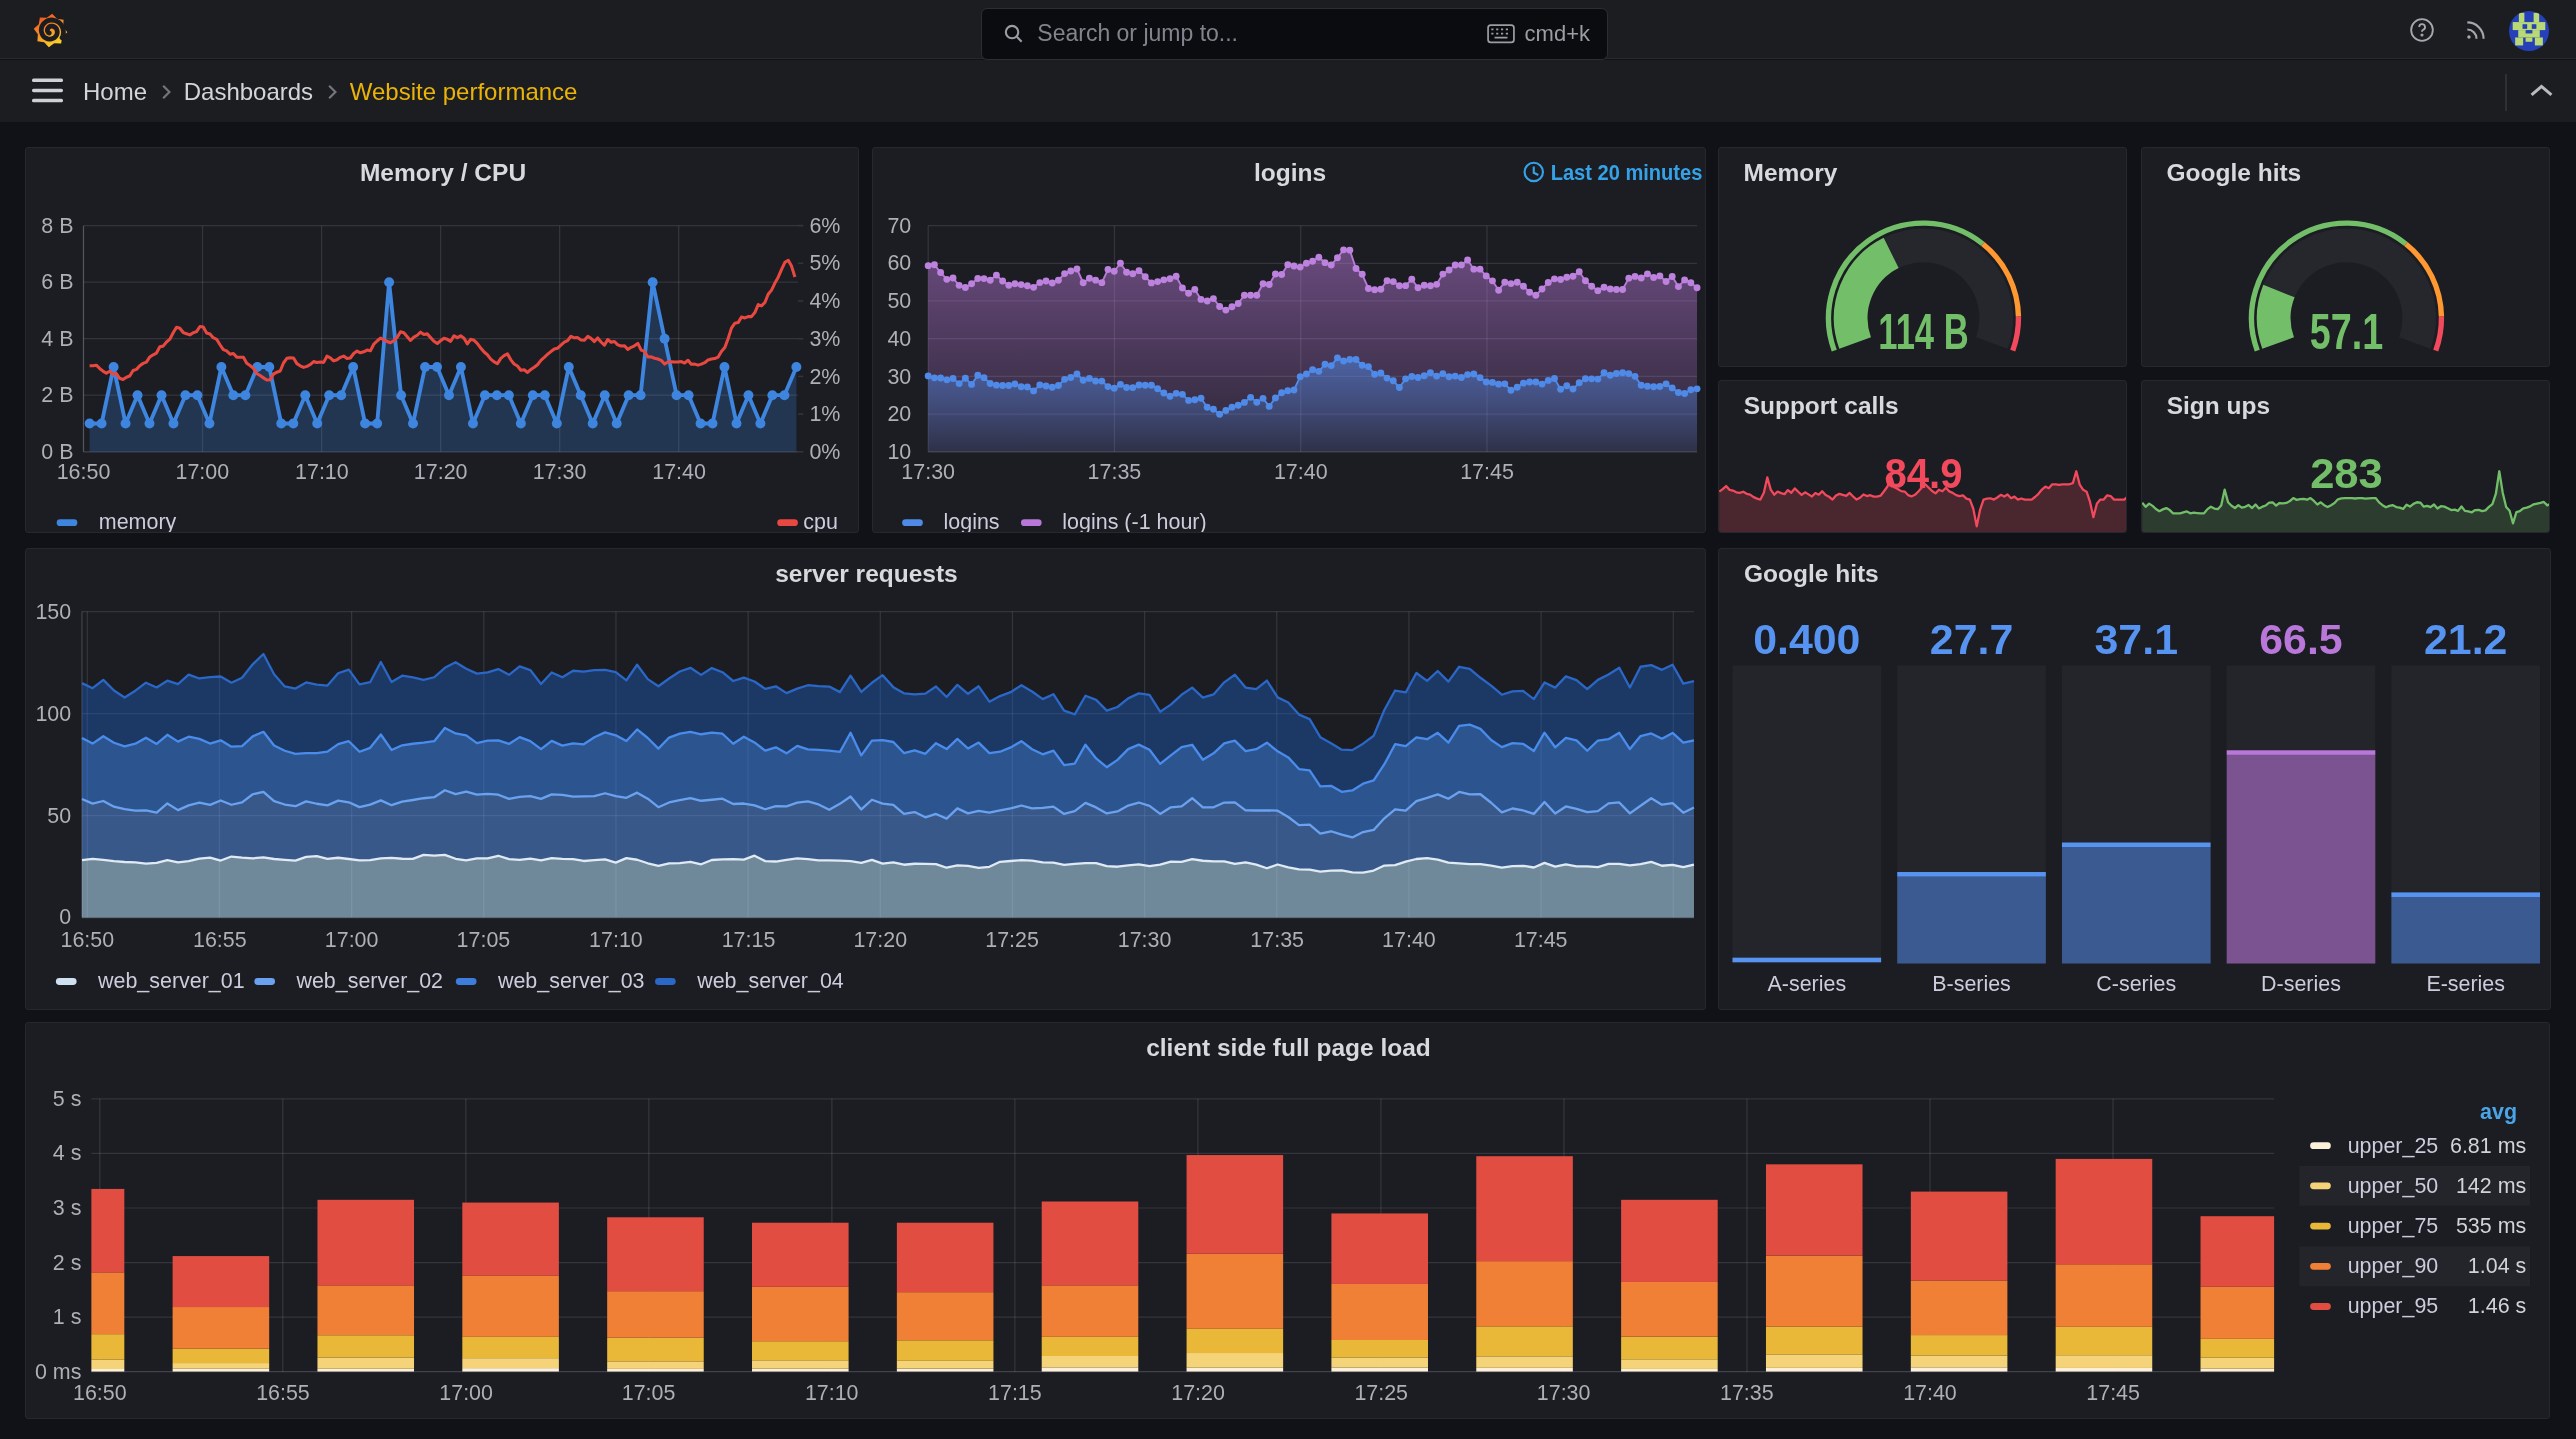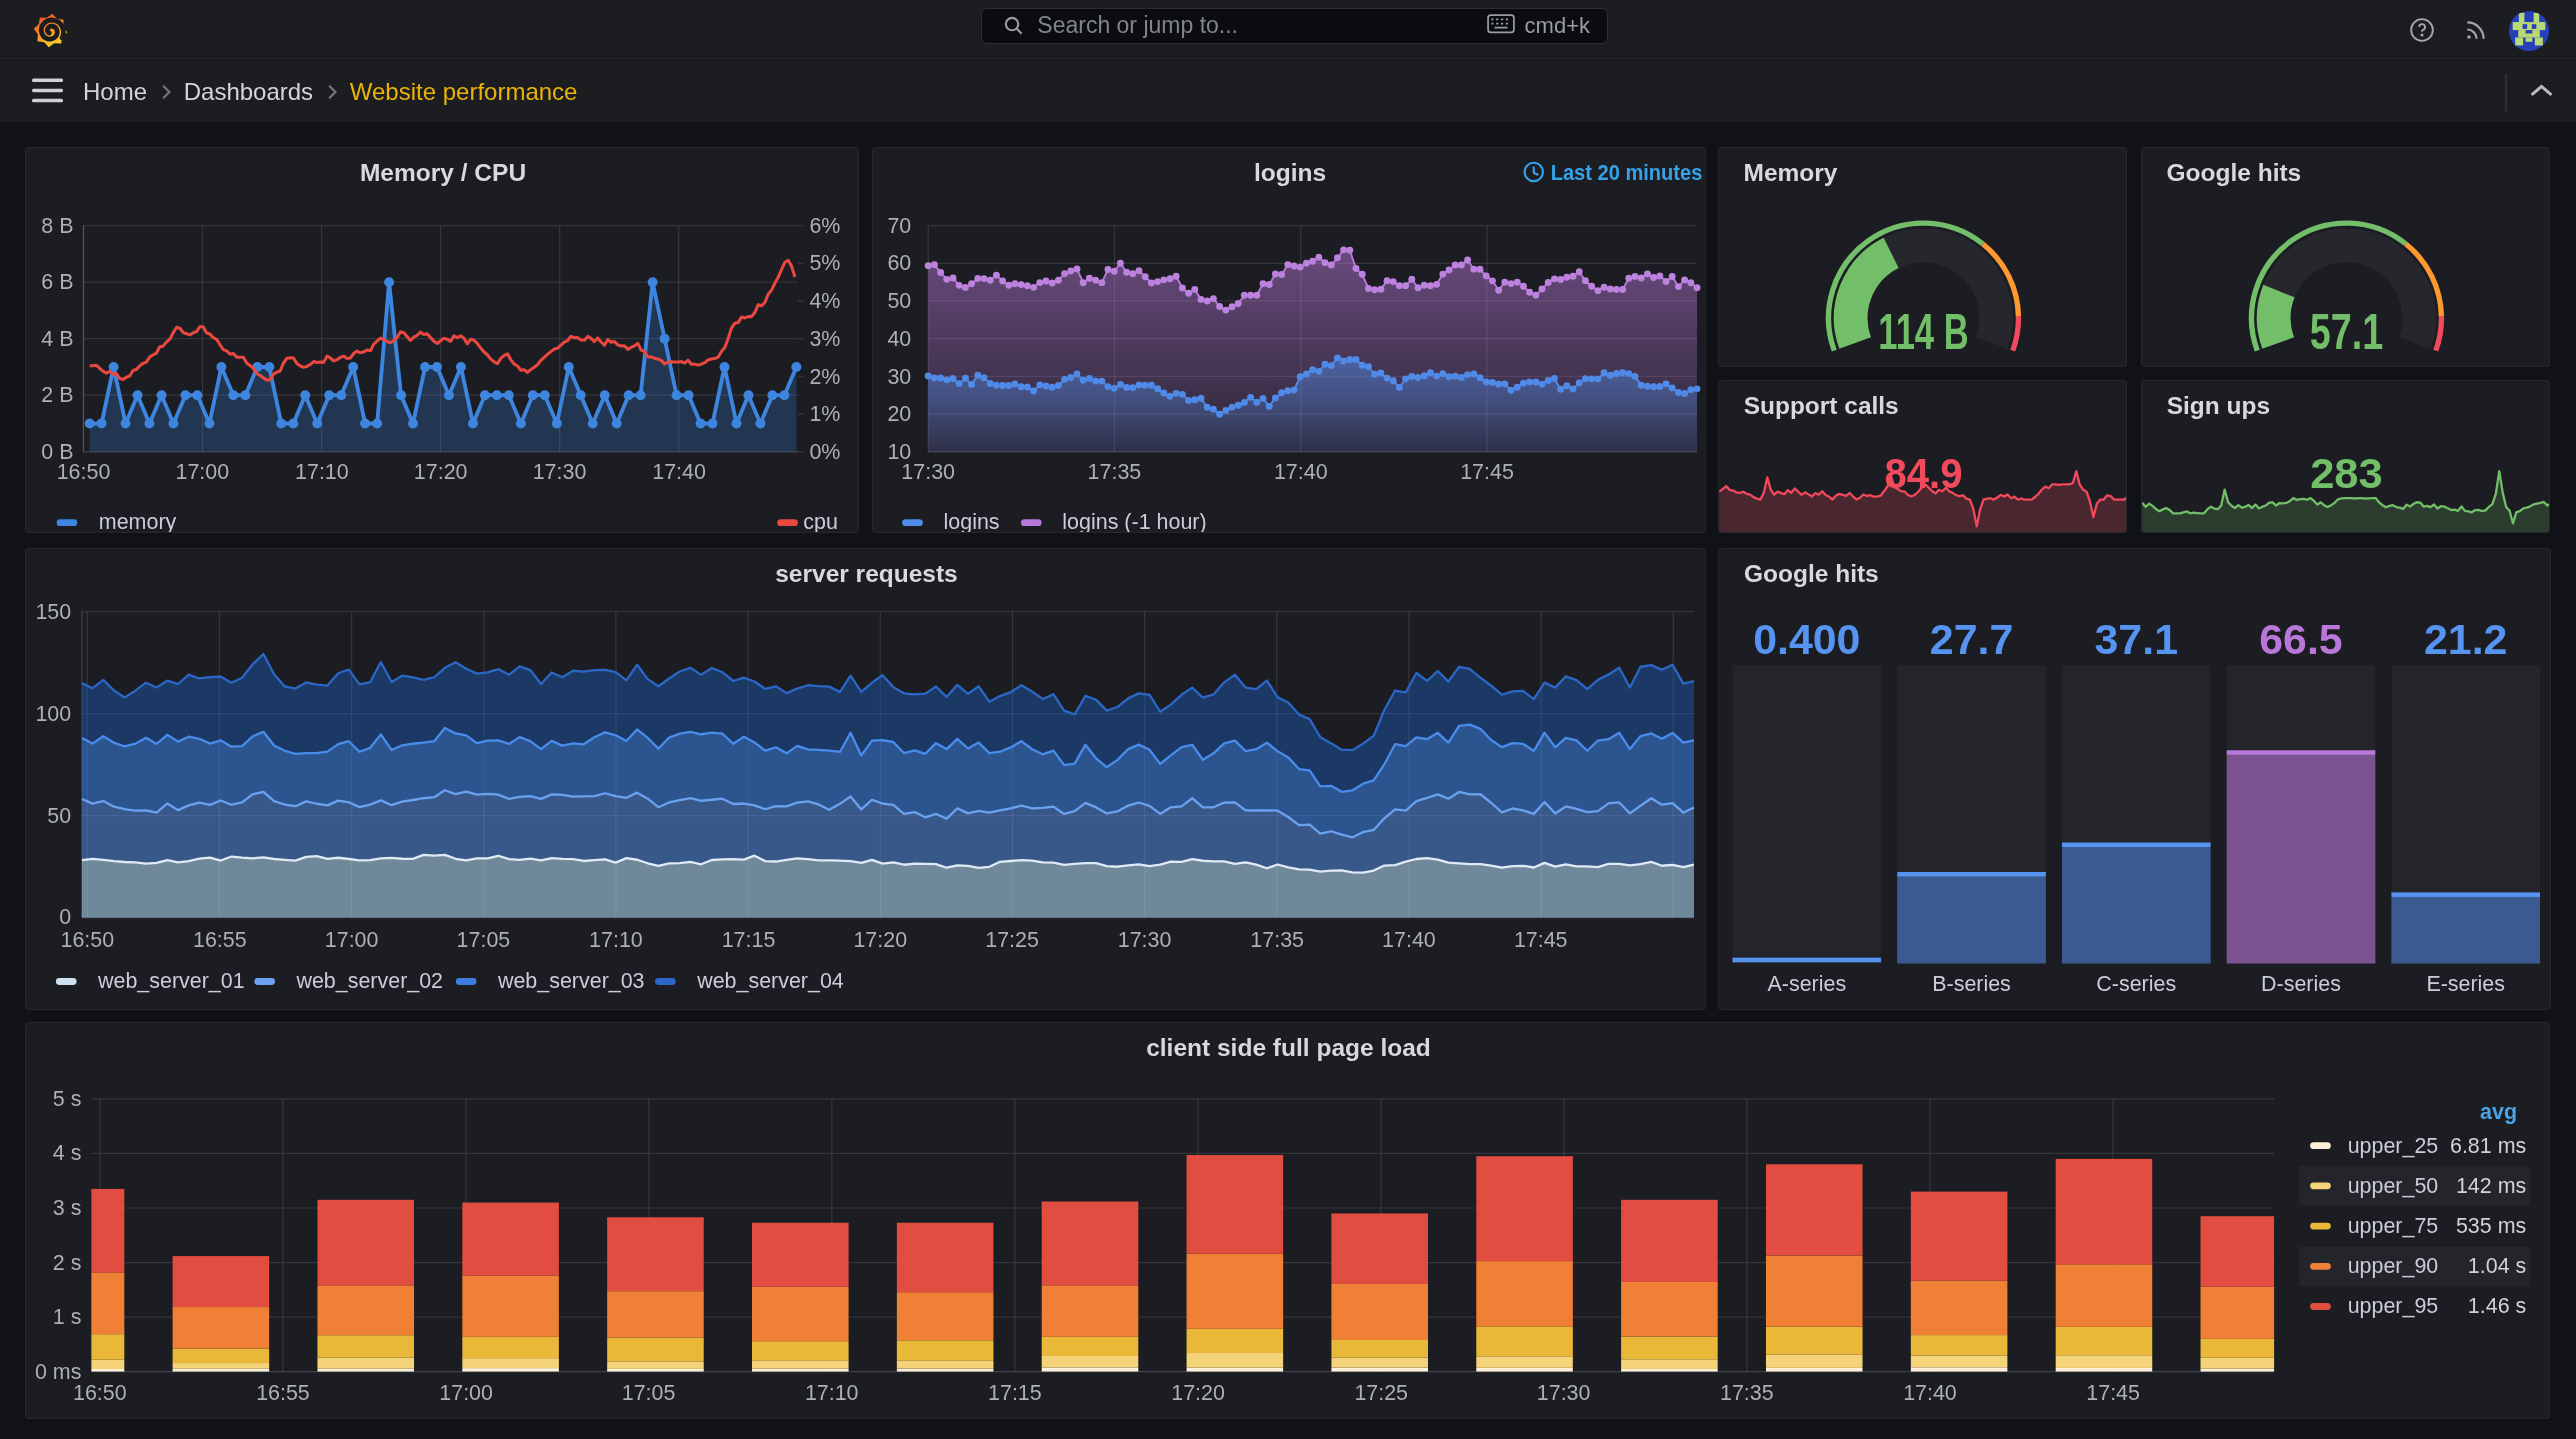--- a/index.html
+++ b/index.html
@@ -14,27 +14,27 @@
 <defs>
         <linearGradient id="glogo" x1="0.2" y1="0" x2="0.75" y2="1">
 <stop offset="0" stop-color="#EE4E1E"></stop>
           <stop offset="0.5" stop-color="#F79327"></stop>
           <stop offset="1" stop-color="#FADE2A"></stop>
         </linearGradient>
       </defs>
 <path d="M13.1,1.1 L16.1,4.4 L20.5,5.1 L20.2,9.6 L22.9,13.1 L19.6,16.1 L18.9,20.5 L14.4,20.2 L10.9,22.9 L7.9,19.6 L3.5,18.9 L3.8,14.4 L1.1,10.9 L4.4,7.9 L5.1,3.5 L9.6,3.8 Z" fill="url(#glogo)"></path>
 <path d="M11.2,13.6 L10.9,13.5 L10.6,13.3 L10.4,13.0 L10.2,12.7 L10.0,12.3 L10.0,11.9 L10.0,11.5 L10.1,11.0 L10.3,10.6 L10.6,10.2 L11.0,9.8 L11.4,9.5 L11.9,9.3 L12.5,9.2 L13.1,9.2 L13.7,9.3 L14.3,9.5 L14.9,9.9 L15.4,10.3 L15.8,10.9 L16.1,11.5 L16.3,12.3 L16.4,13.0 L16.3,13.8 L16.1,14.6 L15.8,15.3 L15.2,16.0 L14.6,16.6 L13.9,17.0 L13.0,17.4 L12.1,17.6 L11.2,17.6 L10.2,17.4 L9.3,17.1 L8.4,16.6 L7.6,15.9 L7.0,15.1 L6.5,14.1 L6.2,13.1 L6.0,12.0 L6.1,10.9 L6.3,9.7 L6.8,8.7 L7.5,7.7 L8.4,6.8 L9.4,6.1 L10.5,5.6 L11.7,5.3 L13.0,5.2 L14.3,5.4 L15.6,5.8 L16.8,6.4 L17.9,7.2 L18.8,8.3 L19.6,9.5 L20.1,10.9 L20.4,12.3 L20.4,13.8 L20.1,15.3 L19.5,16.7" fill="none" stroke="#1c1d21" stroke-width="3.1" stroke-linecap="round"></path>
 </svg></div>
-<div style="position:absolute;left:981px;top:7.7px;width:627px;height:36px;background:#0b0c0f;border:1.5px solid #2c2e34;border-radius:6.1px;display:flex;align-items:center">
+<div style="position:absolute;left:981px;top:7.7px;width:627px;height:52px;background:#0b0c0f;border:1.5px solid #2c2e34;border-radius:6.1px;display:flex;align-items:center">
 <svg width="23" height="23" viewBox="0 0 24 24" style="margin-left:20px" fill="none" stroke="#9b9da5" stroke-width="2.2">
       <circle cx="10.5" cy="10.5" r="6.5"></circle>
       <path d="M15.5 15.5 L20.5 20.5"></path>
     </svg>
 <span style="margin-left:12.3px;font-size:23px;color:#81848d">Search or jump to...</span>
-<span style="margin-left:auto;margin-right:17px;display:flex;align-items:flex-start;color:#9a9da4">
+<span style="margin-left:auto;margin-right:17px;display:flex;align-items:center;color:#9a9da4">
 <svg width="28" height="21.5" viewBox="0 0 26 18" fill="none" stroke="#9a9da4" stroke-width="1.6">
         <rect x="1" y="1" width="24" height="16" rx="2.5"></rect>
         <path d="M4 5h2 M8.5 5h2 M13 5h2 M17.5 5h2 M4 8.8h2 M8.5 8.8h2 M13 8.8h2 M17.5 8.8h2 M7 12.6h12"></path>
       </svg>
 <span style="margin-left:9.2px;font-size:22px">cmd+k</span>
     </span>
   </div>
 <div style="position:absolute;left:2409px;top:17px"><svg width="26" height="26" viewBox="0 0 24 24" fill="none" stroke="#a6a8b0" stroke-width="1.7">
       <circle cx="12" cy="12" r="10"></circle>
       <path d="M9.4 9.2 a2.7 2.7 0 1 1 3.6 2.6 c-.7.3-1 .8-1 1.5v.3"></path>

